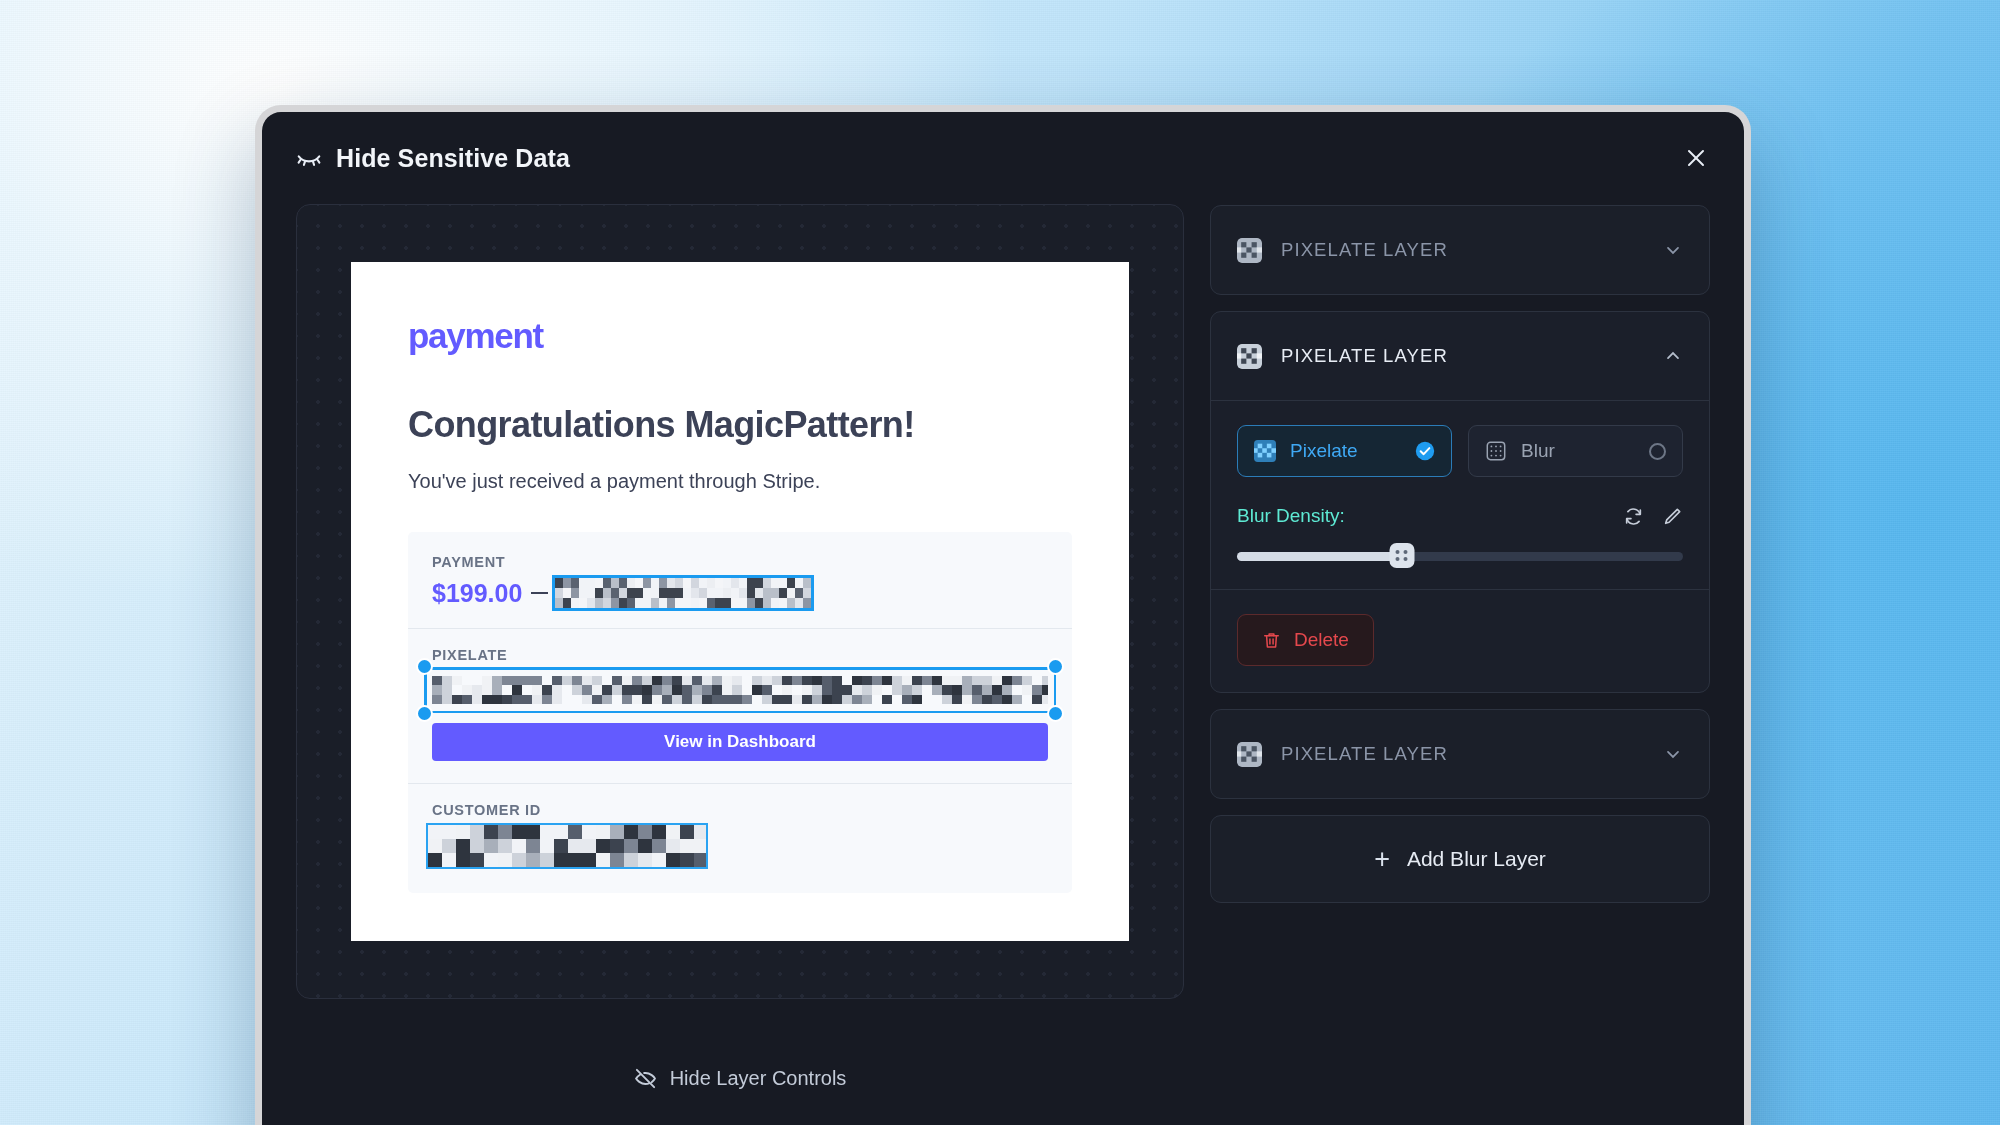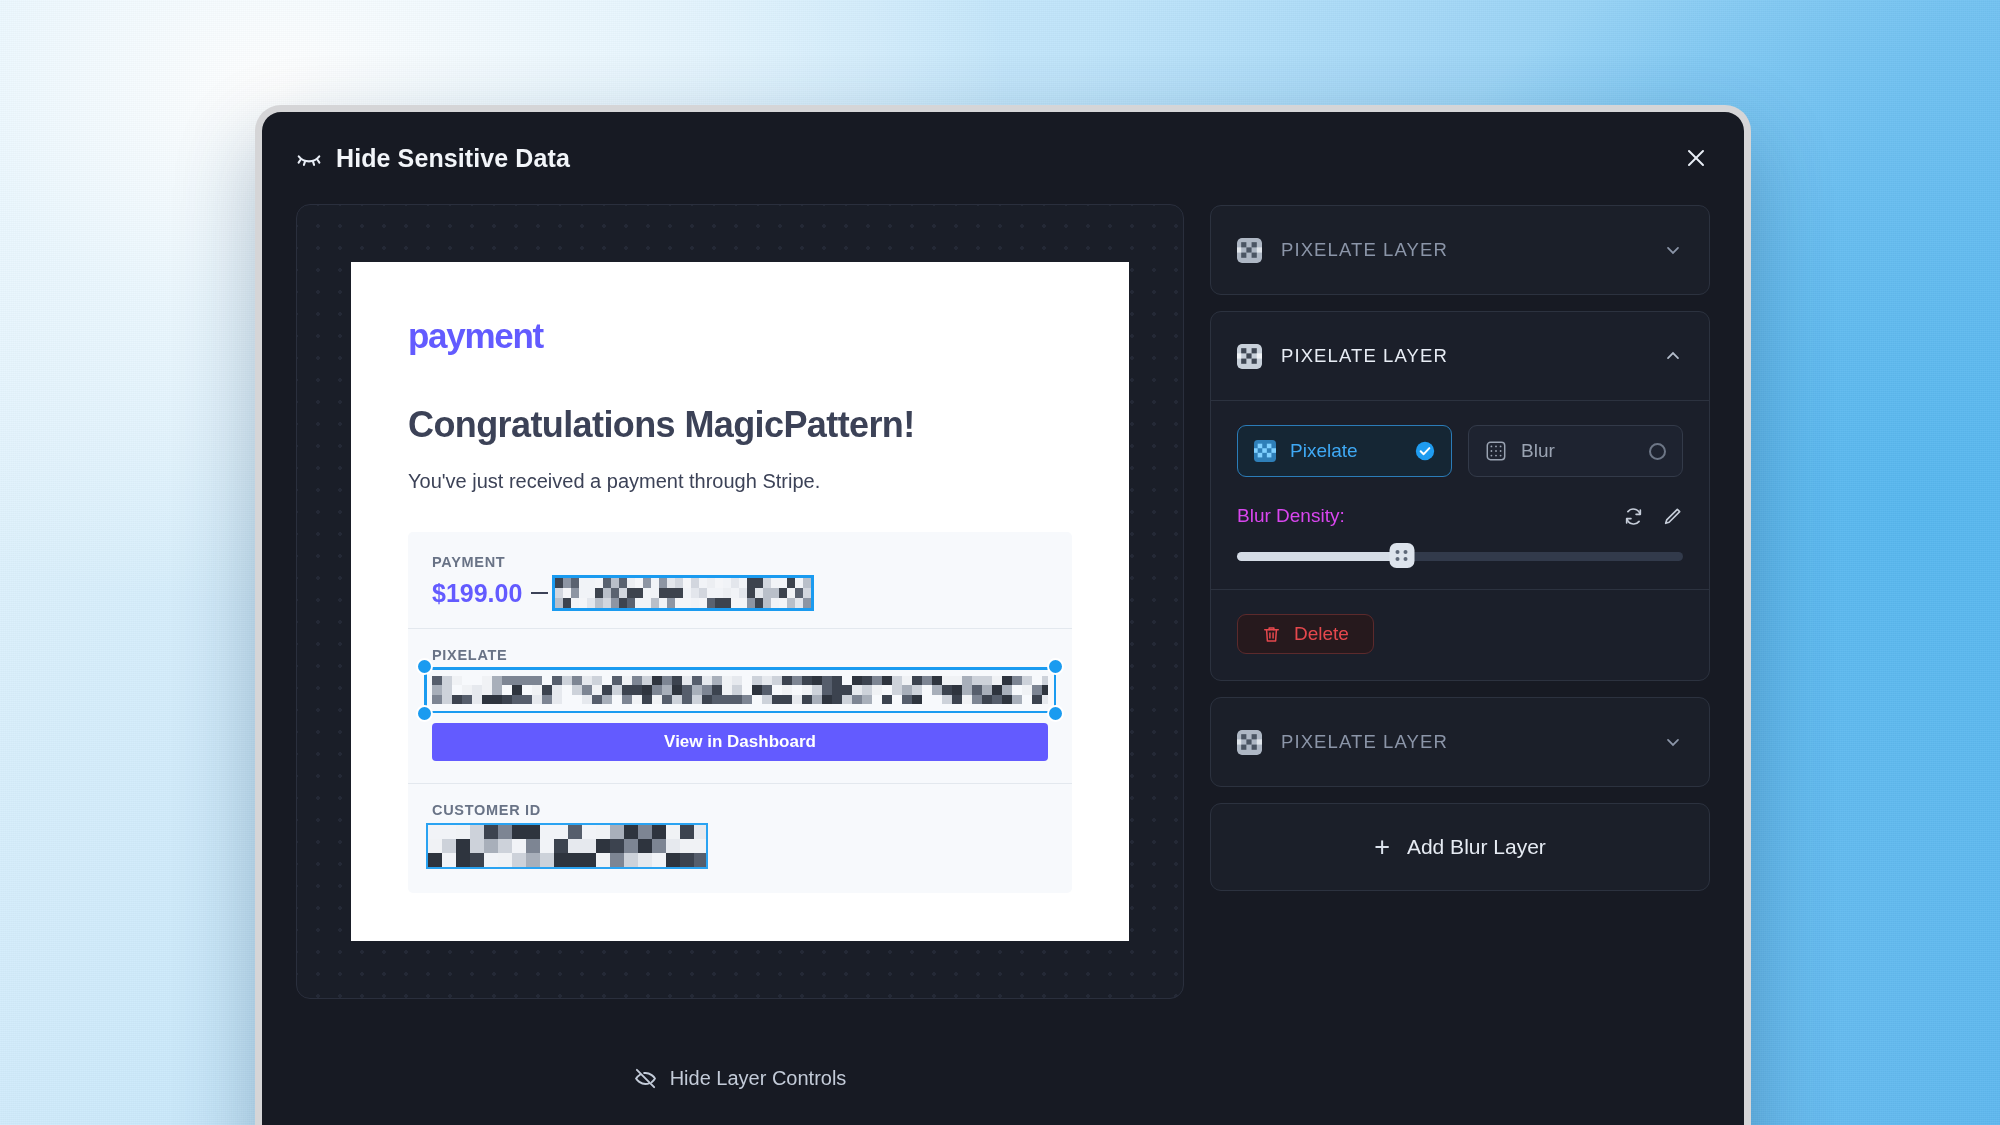--- a/index.html
+++ b/index.html
@@ -303,21 +303,21 @@
     border-radius: 50%;
     border: 2.2px solid #6d7686;
   }
   .radio-on { width: 20px; height: 20px; display:block; }
 
   .density-row {
     display: flex;
     align-items: center;
     margin-top: 28px;
   }
-  .density-lbl { flex: 1; font-size: 19px; color: #d946ef; }
+  .density-lbl { flex: 1; font-size: 19px; color: #5eead4; }
   .tool-ic { width: 21px; height: 21px; margin-left: 18px; cursor: pointer; display:block; }
 
   .slider {
     position: relative;
     margin-top: 22px;
     height: 14px;
   }
   .track {
     position: absolute; left: 0; right: 0; top: 3px;
     height: 9px; border-radius: 5px;
@@ -346,21 +346,21 @@
   .thumb b {
     width: 4px; height: 4px; border-radius: 50%;
     background: #5e6878; display: block;
   }
 
   .delete-wrap { padding: 0 26px 26px 26px; }
   .delete-btn {
     display: inline-flex;
     align-items: center;
     gap: 13px;
-    height: 40px;
+    height: 52px;
     padding: 0 24px;
     border-radius: 9px;
     border: 1px solid #5c2a2c;
     background: #26191d;
     color: #e5484d;
     font-size: 19px;
     font-weight: 500;
     cursor: pointer;
   }
   .trash { width: 19px; height: 19px; display:block; }

